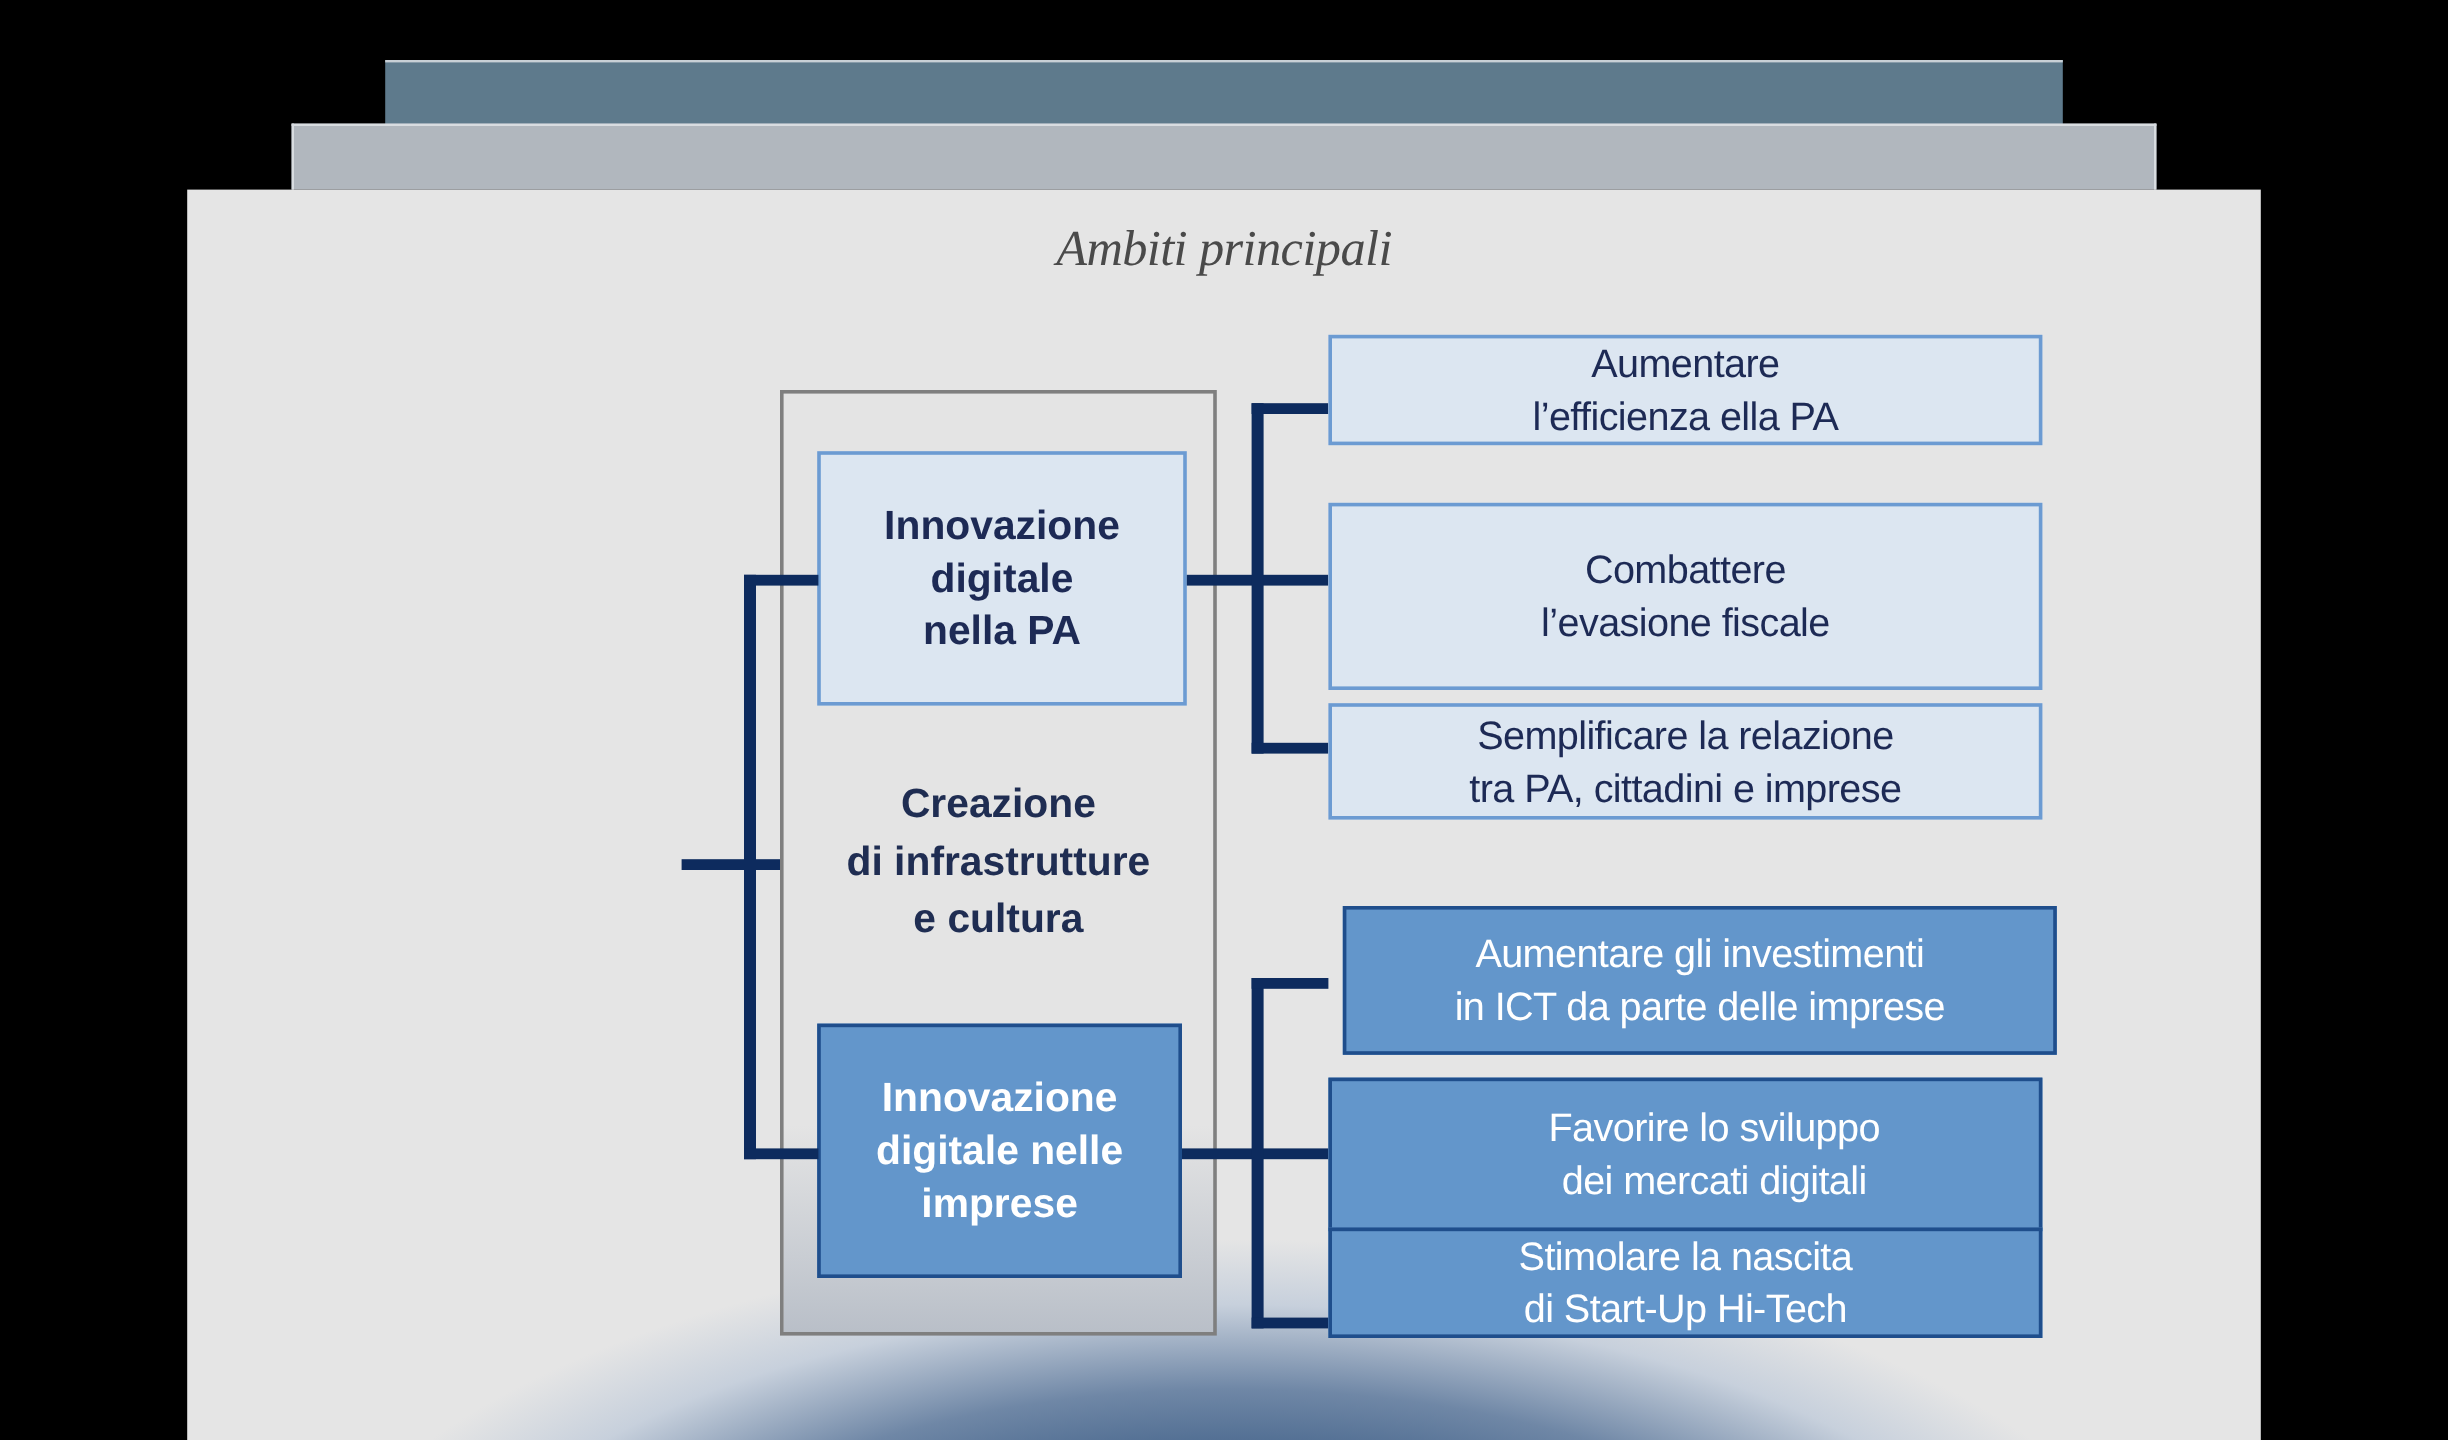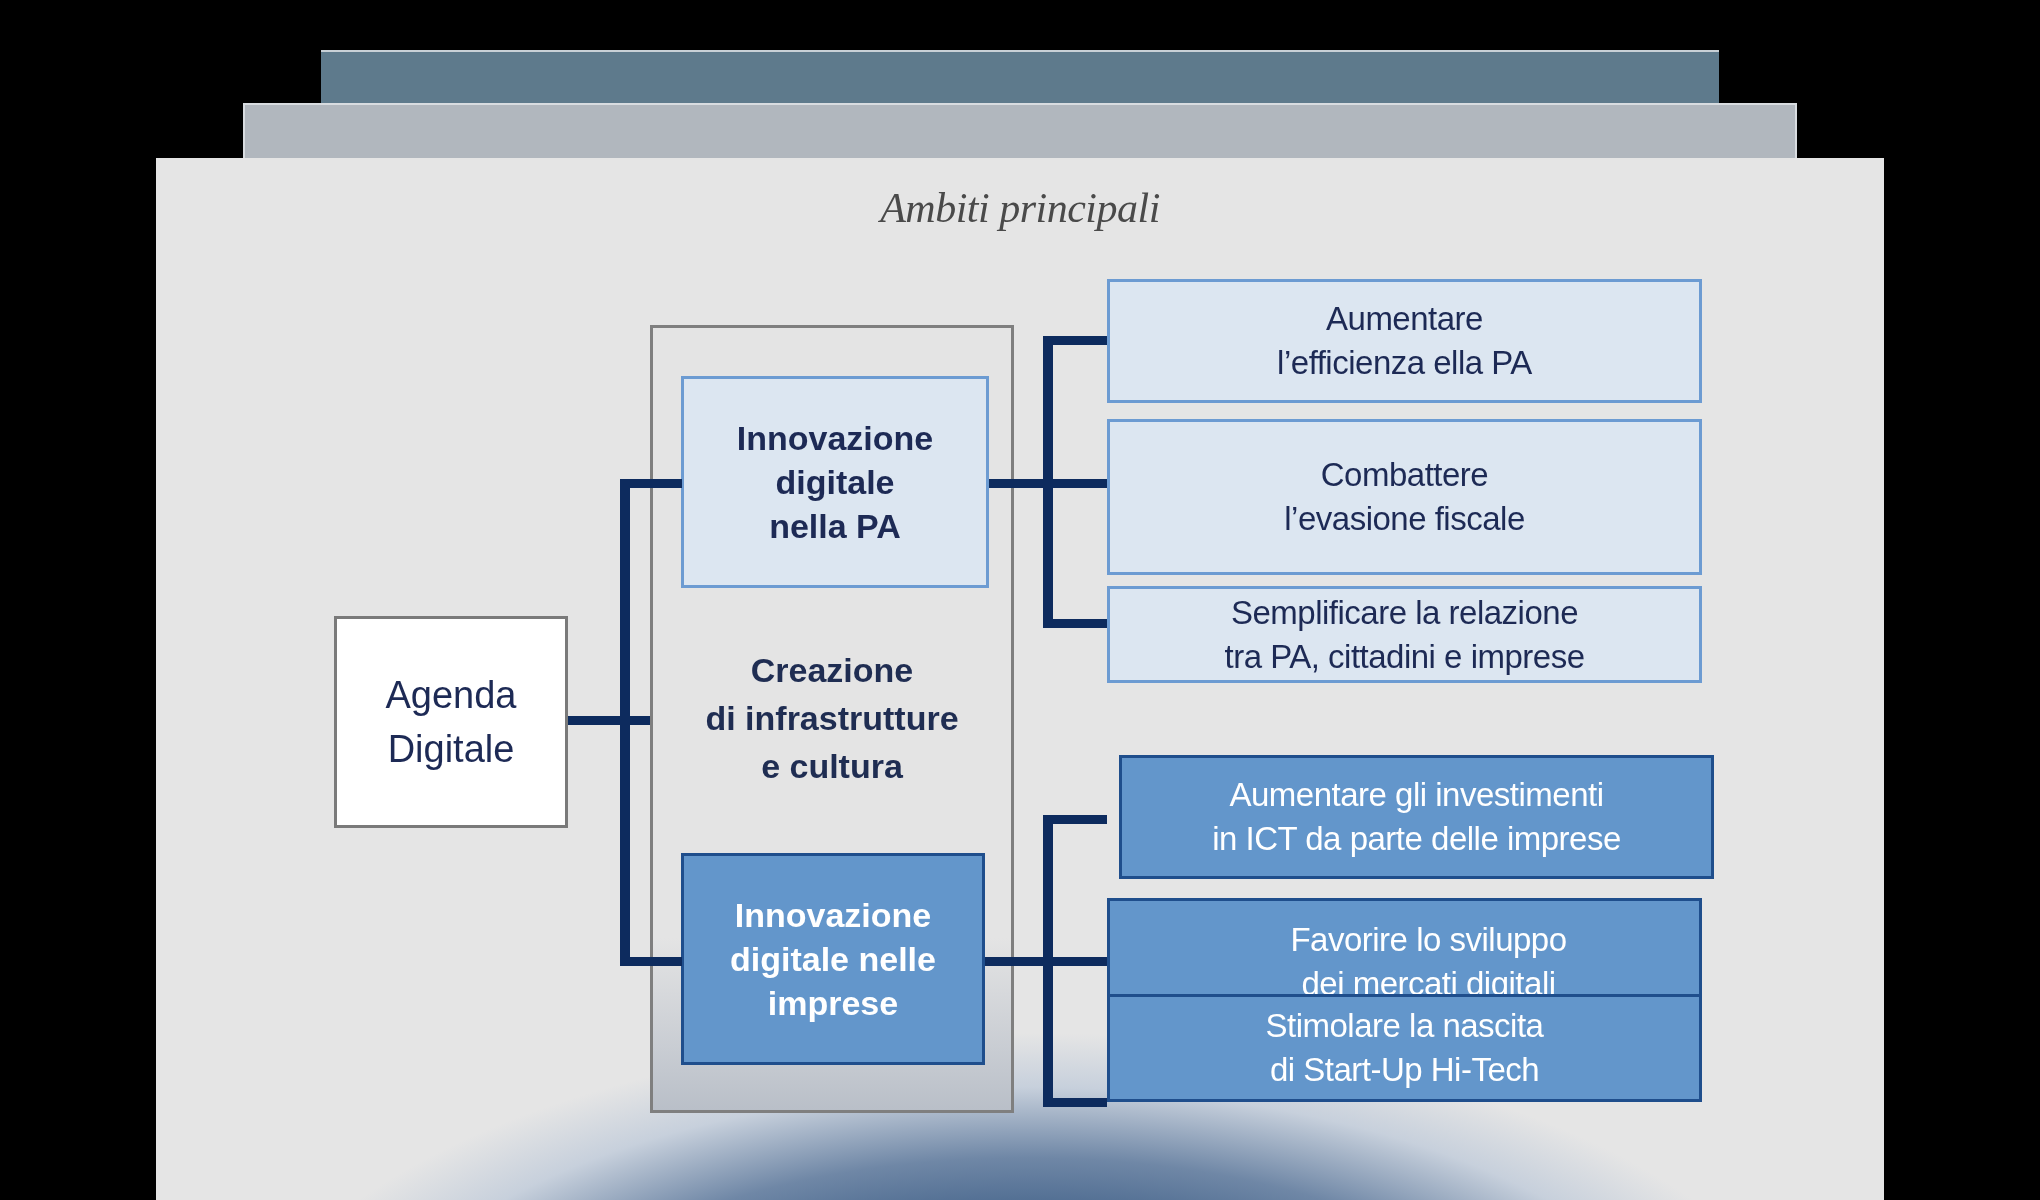--- a/index.html
+++ b/index.html
@@ -76,22 +76,20 @@
 <body>
 
 <div class="tab-dark"></div>
 <div class="tab-light"></div>
 
 <div class="panel">
   <div class="glow"></div>
 
   <div class="title">Ambiti principali</div>
 
-  <div class="box agenda">Agenda
-Digitale</div>
 
   <div class="box container"></div>
   <div class="container-label">Creazione
 di infrastrutture
 e cultura</div>
 
   <div class="box sub-pa">Innovazione
 digitale
 nella PA</div>
   <div class="box sub-imp">Innovazione
@@ -106,26 +104,26 @@
   <div class="line" style="left:833px; top:321px; width:118px; height:9px;"></div>
   <div class="line" style="left:887px; top:178px; width:10px; height:292px;"></div>
   <div class="line" style="left:887px; top:178px; width:64px; height:9px;"></div>
   <div class="line" style="left:887px; top:461px; width:64px; height:9px;"></div>
 
   <div class="line" style="left:829px; top:799px; width:122px; height:9px;"></div>
   <div class="line" style="left:887px; top:657px; width:10px; height:292px;"></div>
   <div class="line" style="left:887px; top:657px; width:64px; height:9px;"></div>
   <div class="line" style="left:887px; top:940px; width:64px; height:9px;"></div>
 
-  <div class="box goal-light" style="top:121px; height:124px;text-align:center;">Aumentare
+  <div class="box goal-light" style="top:121px; height:92px;text-align:center;">Aumentare
 l’efficienza ella PA</div>
   <div class="box goal-light" style="top:261px; height:156px;">Combattere
 l’evasione fiscale</div>
   <div class="box goal-light" style="top:404px; height:97px;margin-top:24px;">Semplificare la relazione
 tra PA, cittadini e imprese</div>
 
   <div class="box goal-dark" style="top:597px; height:124px;margin-left:12px;">Aumentare gli investimenti
 in ICT da parte delle imprese</div>
   <div class="box goal-dark" style="top:740px; height:128px;padding-left:48px;">Favorire lo sviluppo
 dei mercati digitali</div>
-  <div class="box goal-dark" style="top:836px; height:108px;">Stimolare la nascita
+  <div class="box goal-dark" style="top:865px; height:92px;">Stimolare la nascita
 di Start-Up Hi-Tech</div>
 </div>
 
 </body></html>

